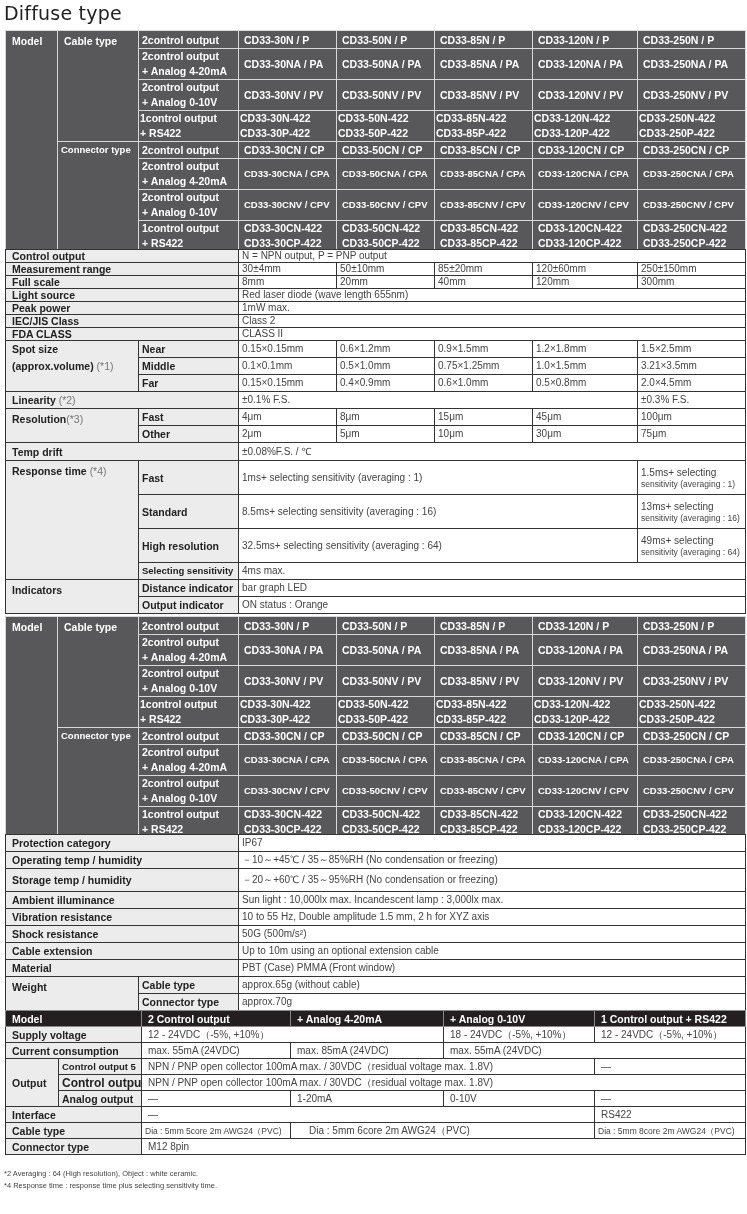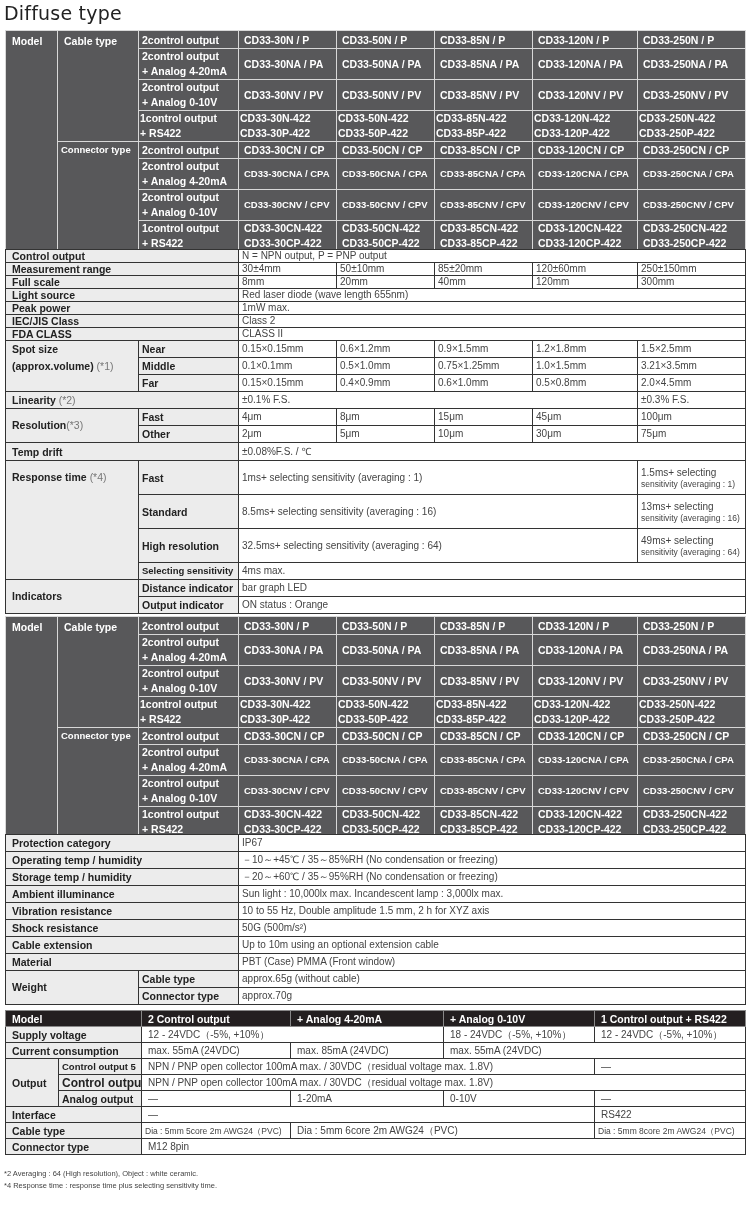--- a/index.html
+++ b/index.html
@@ -16,21 +16,21 @@
   .dark td.top { vertical-align: top; padding-top: 2px; }
   .dark td.lft { padding-left: 1px; }
   .dark td.ctr { text-align: left; padding-left: 5px; }
   .dark .two { display: block; line-height: 15px; }
 
   
   .spec td { border: 1px solid #333; font-size: 10px; color: #444; height: 13px; }
   .spec td.lab { background: #ececec; color: #222; font-weight: bold; font-size: 10.5px; padding-left: 6px; }
   .spec td.sub { background: #ececec; color: #222; font-weight: bold; font-size: 10.5px; padding-left: 3px; }
   .spec td.val { background: #fff; }
-  .spec td.toplab { vertical-align: top; padding-top: 10px; }
+  .spec td.toplab { vertical-align: top; padding-top: 4px; }
   .note { font-weight: normal; color: #777; }
   .small { font-size: 8.5px; display: block; line-height: 11px; }
   .big { display: block; line-height: 13px; }
 
   
   .lower td { border: 1px solid #333; font-size: 10px; color: #444; height: 16px; }
   .lower tr.hd td { background: #231f20; color: #fff; font-weight: bold; font-size: 10.5px; border-color: #888; }
   .lower td.lab { background: #ececec; color: #222; font-weight: bold; font-size: 10.5px; padding-left: 6px; }
   .lower td.sub { background: #ececec; color: #222; font-weight: bold; font-size: 10.5px; padding-left: 3px; }
   .lower td.tiny { font-size: 8.5px; }
@@ -452,21 +452,21 @@
     </colgroup>
   <tbody>
       <tr style="height:17px">
         <td class="lab" colspan="2">Protection category</td>
         <td class="val">IP67</td>
       </tr>
   <tr style="height:17px">
         <td class="lab" colspan="2">Operating temp / humidity</td>
         <td class="val">－10～+45℃ / 35～85%RH (No condensation or freezing)</td>
       </tr>
-  <tr style="height:17px">
+  <tr style="height:23px">
         <td class="lab" colspan="2">Storage temp / humidity</td>
         <td class="val">－20～+60℃ / 35～95%RH (No condensation or freezing)</td>
       </tr>
   <tr style="height:17px">
         <td class="lab" colspan="2">Ambient illuminance</td>
         <td class="val">Sun light : 10,000lx max. Incandescent lamp : 3,000lx max.</td>
       </tr>
   <tr style="height:17px">
         <td class="lab" colspan="2">Vibration resistance</td>
         <td class="val">10 to 55 Hz, Double amplitude 1.5 mm, 2 h for XYZ axis</td>
@@ -542,21 +542,21 @@
     <td style="padding-left:6px">—</td>
   </tr>
   <tr>
     <td class="lab" colspan="2">Interface</td>
     <td colspan="3" style="padding-left:6px">—</td>
     <td style="padding-left:6px">RS422</td>
   </tr>
   <tr>
     <td class="lab" colspan="2">Cable type</td>
     <td class="tiny">Dia : 5mm 5core 2m AWG24（PVC)</td>
-    <td colspan="2" style="padding-left:6px">Dia : 5mm 6core 2m AWG24（PVC)</td>
+    <td colspan="2" style="padding-left:18px">Dia : 5mm 6core 2m AWG24（PVC)</td>
     <td class="tiny">Dia : 5mm 8core 2m AWG24（PVC)</td>
   </tr>
   <tr>
     <td class="lab" colspan="2">Connector type</td>
     <td colspan="4" style="padding-left:6px">M12 8pin</td>
   </tr>
 </tbody>
   </table>
 
 <div class="footnotes">

